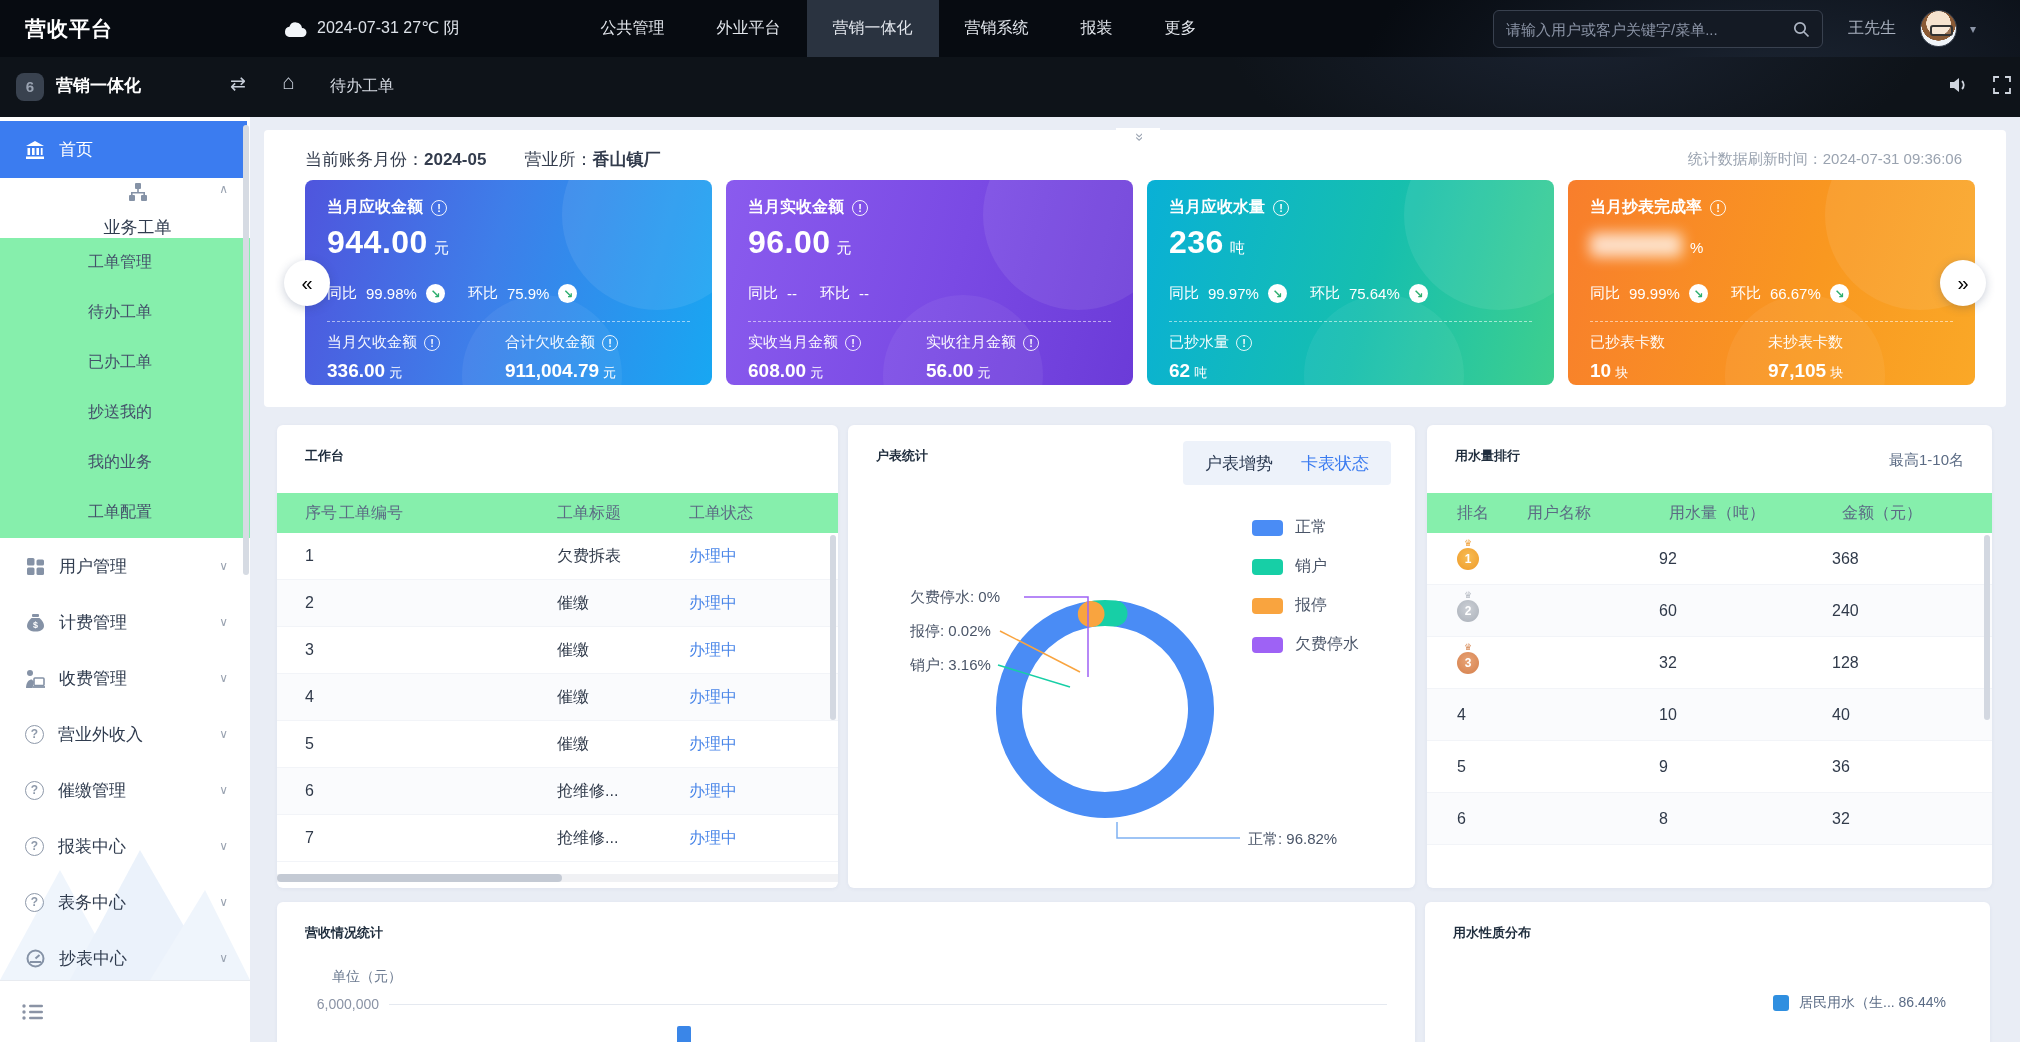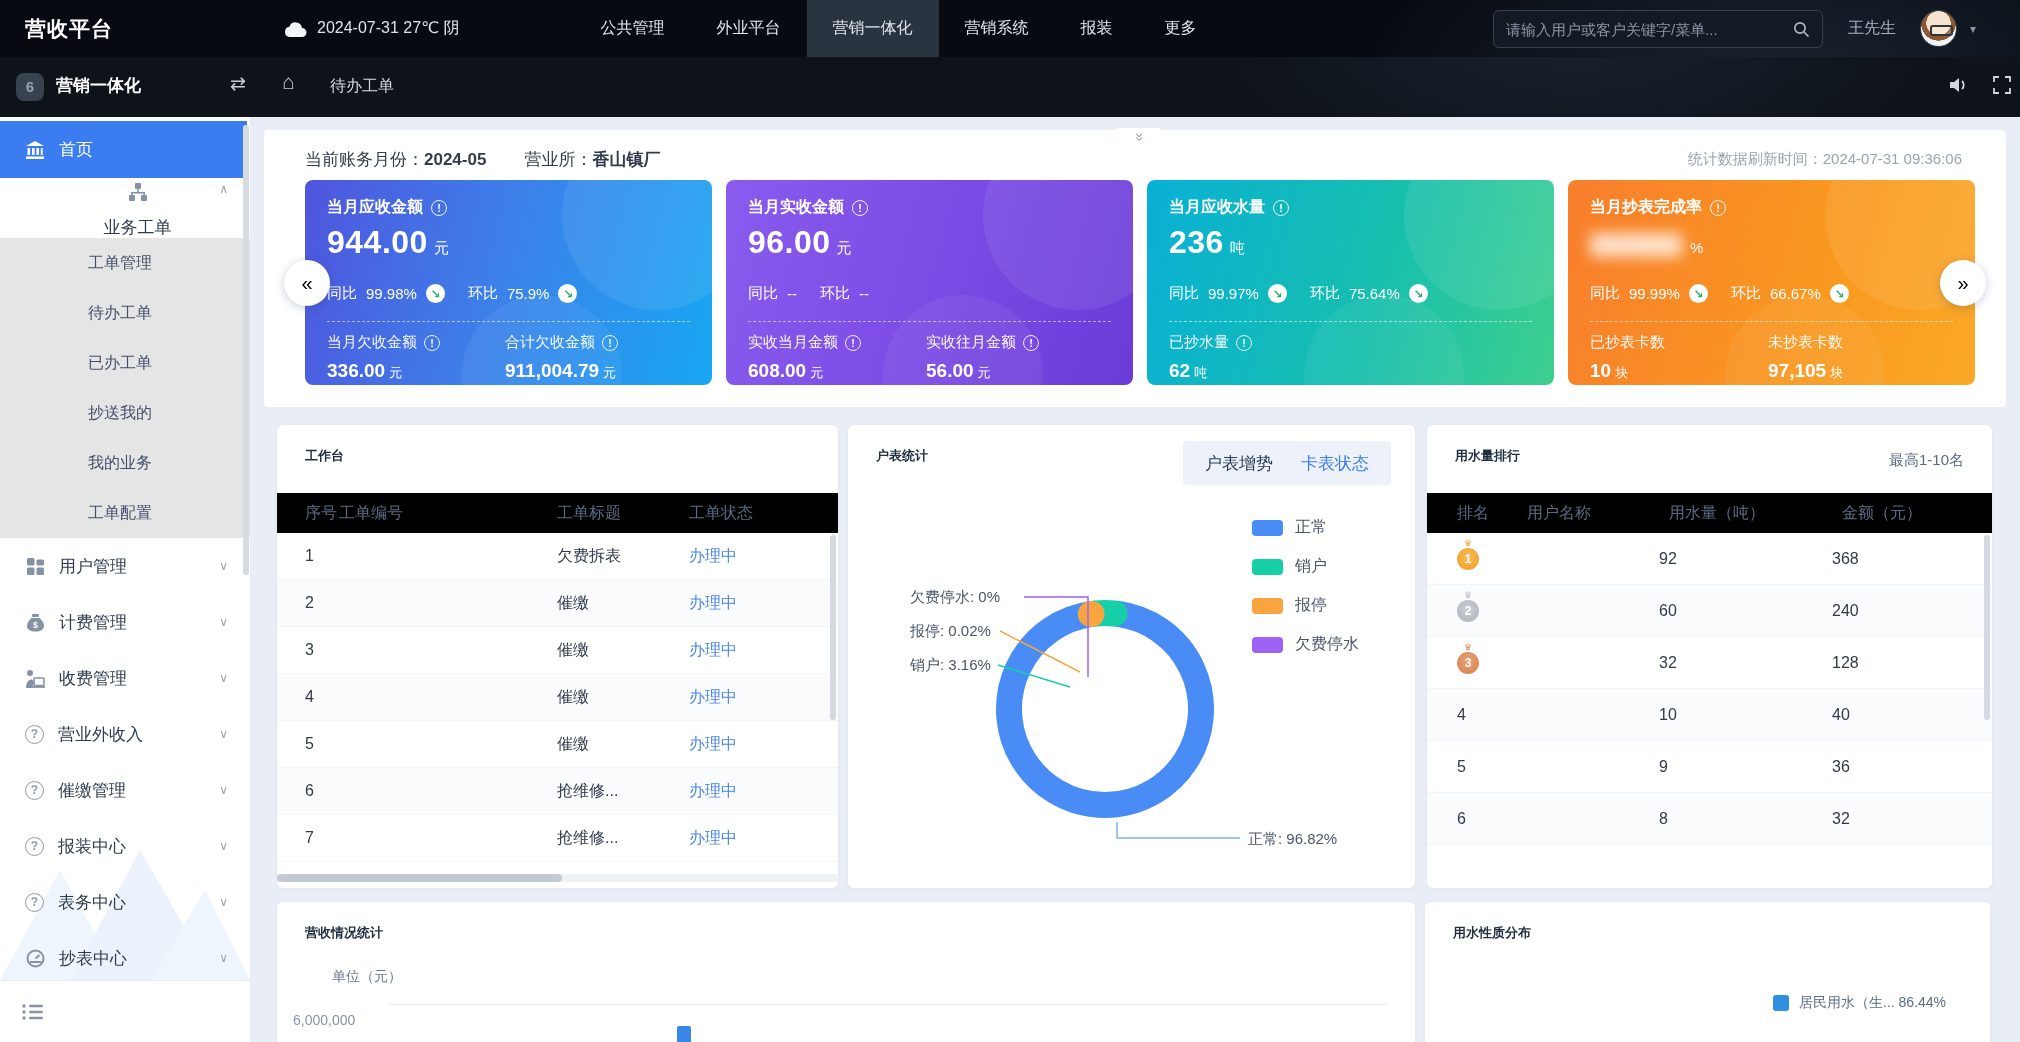--- a/index.html
+++ b/index.html
@@ -45,21 +45,21 @@
   .fullscr-ic { left:1992px; }
 
   
   .sidebar { position:absolute; left:0; top:117px; width:250px; height:925px; background:#fff; overflow:hidden; }
   .side-scroll { position:absolute; left:243px; top:8px; width:6px; height:450px; background:#d6dbe3; border-radius:3px; }
   .side-active { position:absolute; left:0; top:4px; width:247px; height:57px; background:#3b7cf0; color:#fff; display:flex; align-items:center; gap:14px; padding-left:25px; font-size:17px; cursor:pointer; }
   .side-group { position:relative; display:flex; align-items:center; gap:14px; padding-left:25px; height:56px; color:#2f3b4e; font-size:17px; cursor:pointer; }
   .side-group .chev { position:absolute; right:22px; color:#9aa3b1; font-size:12px; }
   .chev-up::before { content:"∧"; }
   .chev-dn::before { content:"∨"; }
-  .side-sub { background:#e5e5e5; }
+  .side-sub { background:#86efac;font-family:Liberation Mono, monospace; }
   .side-sub-item { height:50px; line-height:50px; padding-left:88px; color:#44506a; font-size:16px; cursor:pointer; }
   .sicon { width:20px; height:20px; display:inline-flex; align-items:center; justify-content:center; color:#8априori592a6; }
   .q-ic { width:19px; height:19px; border:1.6px solid #8e99aa; border-radius:50%; color:#8e99aa; font-size:12px; font-weight:700; display:inline-flex; align-items:center; justify-content:center; }
   .q-ic::before { content:"?"; }
   .side-footer { position:absolute; left:0; bottom:0; width:250px; height:62px; border-top:1px solid #e8ebf0; background:#fff; display:flex; align-items:center; padding-left:22px; }
   .mountains { position:absolute; left:0; bottom:62px; width:250px; height:150px; opacity:.55; pointer-events:none; }
 
   
   .band { position:absolute; left:264px; top:130px; width:1742px; height:277px; background:#fff; border-radius:4px; }
   .collapse-notch { position:absolute; left:852px; top:-2px; width:44px; height:20px; background:#fff; border-radius:0 0 10px 10px; text-align:center; color:#9aa3b1; }
@@ -98,21 +98,21 @@
 
   
   .panel { position:absolute; background:#fff; border-radius:6px; box-shadow:0 1px 4px rgba(30,60,120,.05); overflow:hidden; }
   .p-title { position:absolute; left:28px; top:22px; font-size:13px; font-weight:700; color:#1f2d3d; }
   #panel-workbench { left:277px; top:425px; width:561px; height:463px; }
   #panel-meter     { left:848px; top:425px; width:567px; height:463px; }
   #panel-ranking   { left:1427px; top:425px; width:565px; height:463px; }
   #panel-revenue   { left:277px; top:902px; width:1138px; height:200px; }
   #panel-nature    { left:1425px; top:902px; width:565px; height:200px; }
 
-  .thead { position:absolute; left:0; top:68px; right:0; height:40px; background:#000000; display:flex; align-items:center; color:#5b6b84; font-size:16px; }
+  .thead { position:absolute; left:0; top:68px; right:0; height:40px; background:#86efac; display:flex; align-items:center; color:#5b6b84; font-size:16px; }
   .trow { position:absolute; left:0; right:0; display:flex; align-items:center; font-size:16px; color:#303a4a; border-bottom:1px solid #f2f4f8; cursor:pointer; }
   .trow.alt { background:#fafbfd; }
   .chip-blue { height:16px; width:185px; border-radius:8px; background:linear-gradient(90deg,#bccff2,#8fb0ea 40%,#c6d7f4); filter:blur(4px); }
   .chip-gray { height:14px; width:115px; border-radius:7px; background:linear-gradient(90deg,#cdd1d8,#b9bec7 50%,#d6dae0); filter:blur(3px); }
   .status { color:#4a86e8; }
   .vscroll { position:absolute; right:2px; width:6px; border-radius:3px; background:#d3d8e1; }
   .hscroll-track { position:absolute; left:0; bottom:6px; height:8px; width:100%; background:#f0f1f4; }
   .hscroll-thumb { position:absolute; left:0; bottom:6px; height:8px; width:285px; border-radius:4px; background:#c4cad4; }
 
   
@@ -131,21 +131,21 @@
   .medal::before { content:"♛"; position:absolute; top:-10px; left:50%; transform:translateX(-50%); font-size:9px; }
   .medal.gold { background:radial-gradient(circle at 50% 40%,#f7bd55,#ef9a28); } .medal.gold::before{ color:#f0a23c; }
   .medal.silver { background:radial-gradient(circle at 50% 40%,#ccd0d6,#aab0b9); } .medal.silver::before{ color:#b6bbc3; }
   .medal.bronze { background:radial-gradient(circle at 50% 40%,#e8a477,#d57f4b); } .medal.bronze::before{ color:#d98e5c; }
   .rankno { width:22px; text-align:center; font-size:16px; color:#303a4a; }
   .bar-track { position:relative; width:65px; height:10px; border-radius:5px; background:#e9eef5; overflow:hidden; }
   .bar-fill { position:absolute; left:0; top:0; height:10px; border-radius:5px; background:linear-gradient(90deg,#57b4ef,#2f8fe0); }
 
   
   .unit-lb { position:absolute; left:55px; top:66px; font-size:14px; color:#6b7a90; }
-  .axis-tick { position:absolute; left:16px; top:110px; width:86px; font-size:14px; color:#8a93a5; }
+  .axis-tick { position:absolute; left:16px; top:94px; width:86px; text-align:right; font-size:14px; color:#8a93a5; }
   .gridline { position:absolute; left:112px; right:28px; top:102px; border-top:1px solid #e5e9f0; }
   .mini-bar { position:absolute; left:400px; top:124px; width:14px; height:80px; background:#3a86e8; border-radius:2px 2px 0 0; }
   .nature-legend { position:absolute; left:348px; top:92px; display:flex; align-items:center; gap:10px; font-size:14px; color:#5a6b85; }
   .nature-swatch { width:16px; height:16px; border-radius:3px; background:#2f8fe0; }
 
   svg { display:block; }
 </style>
 </head>
 <body>
 

